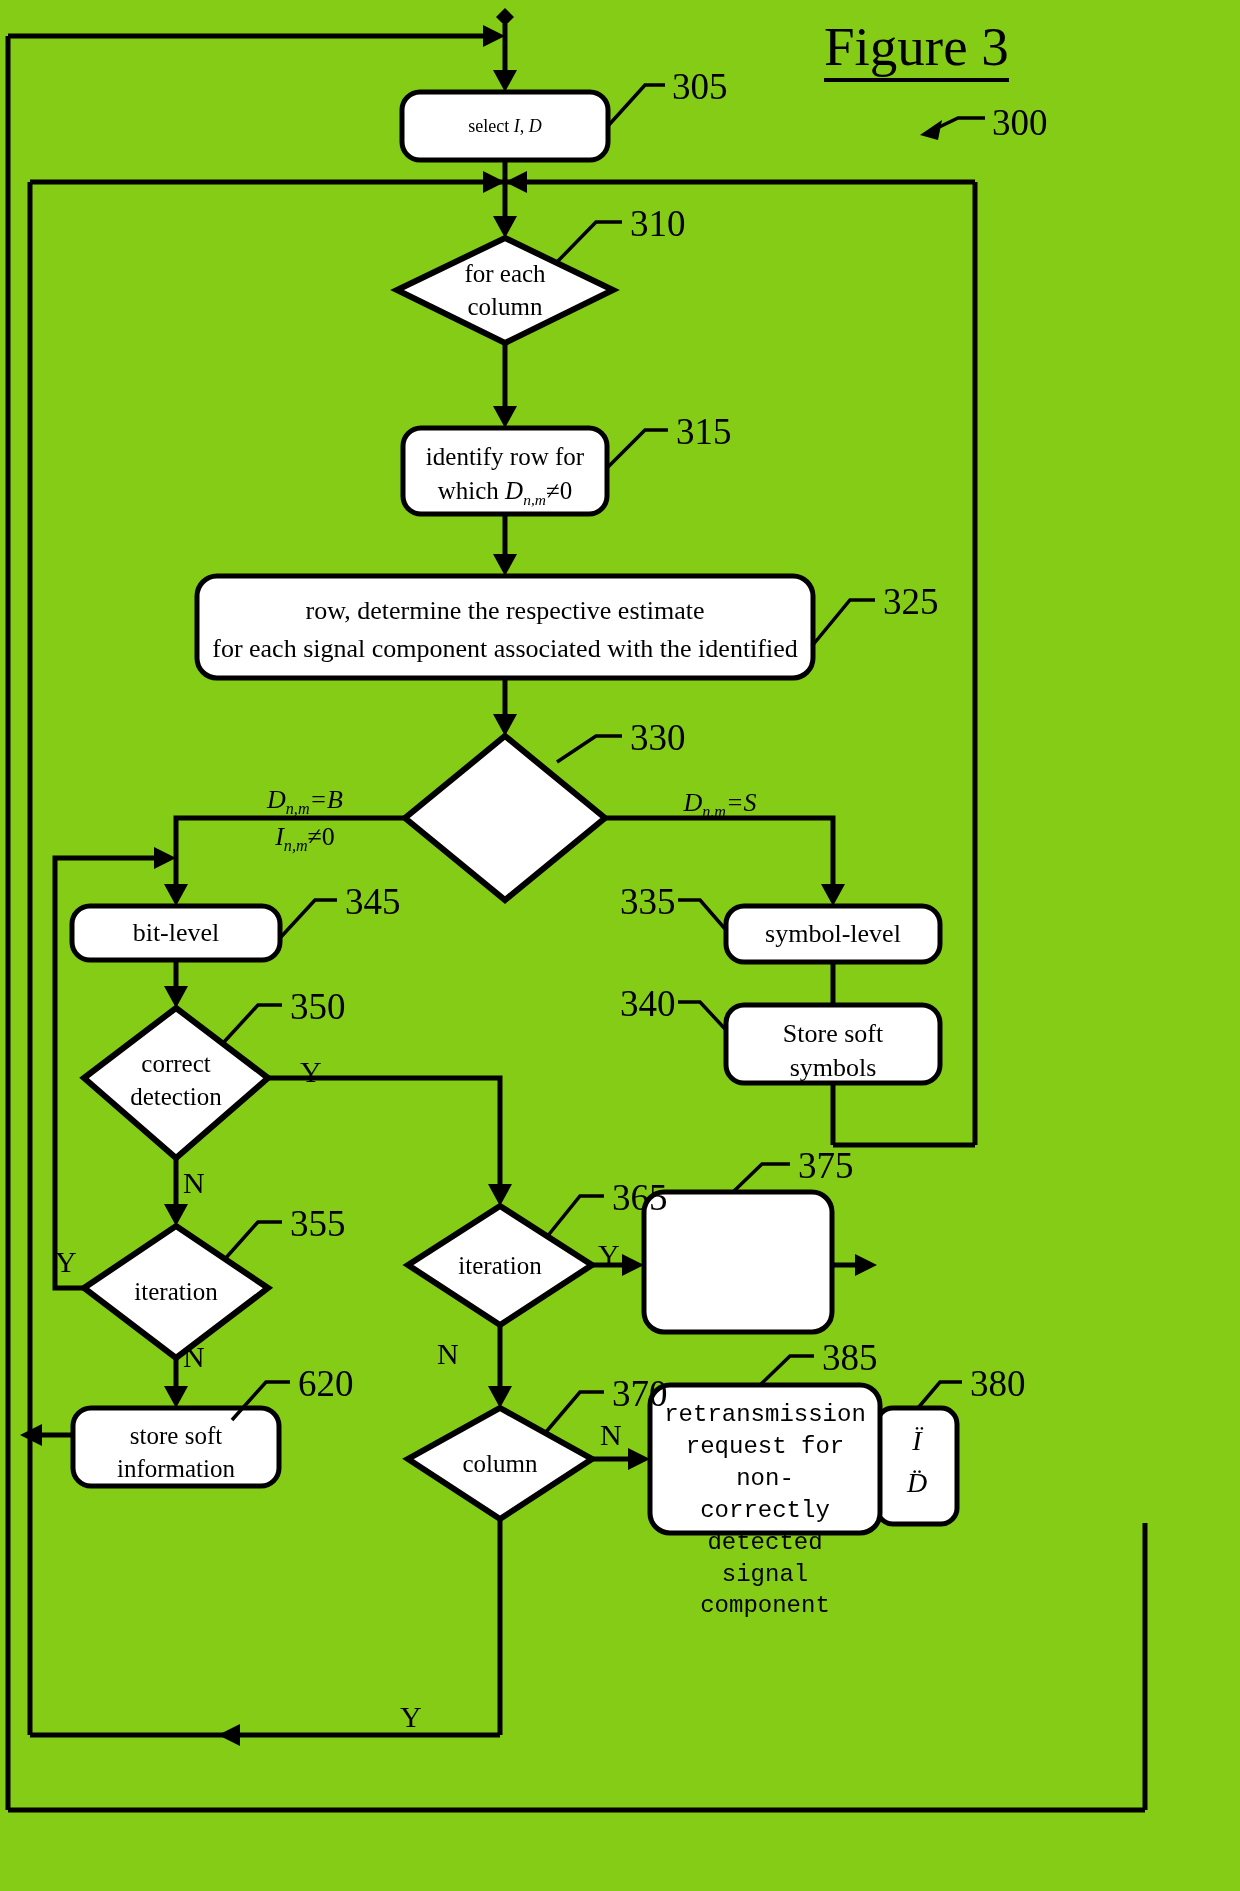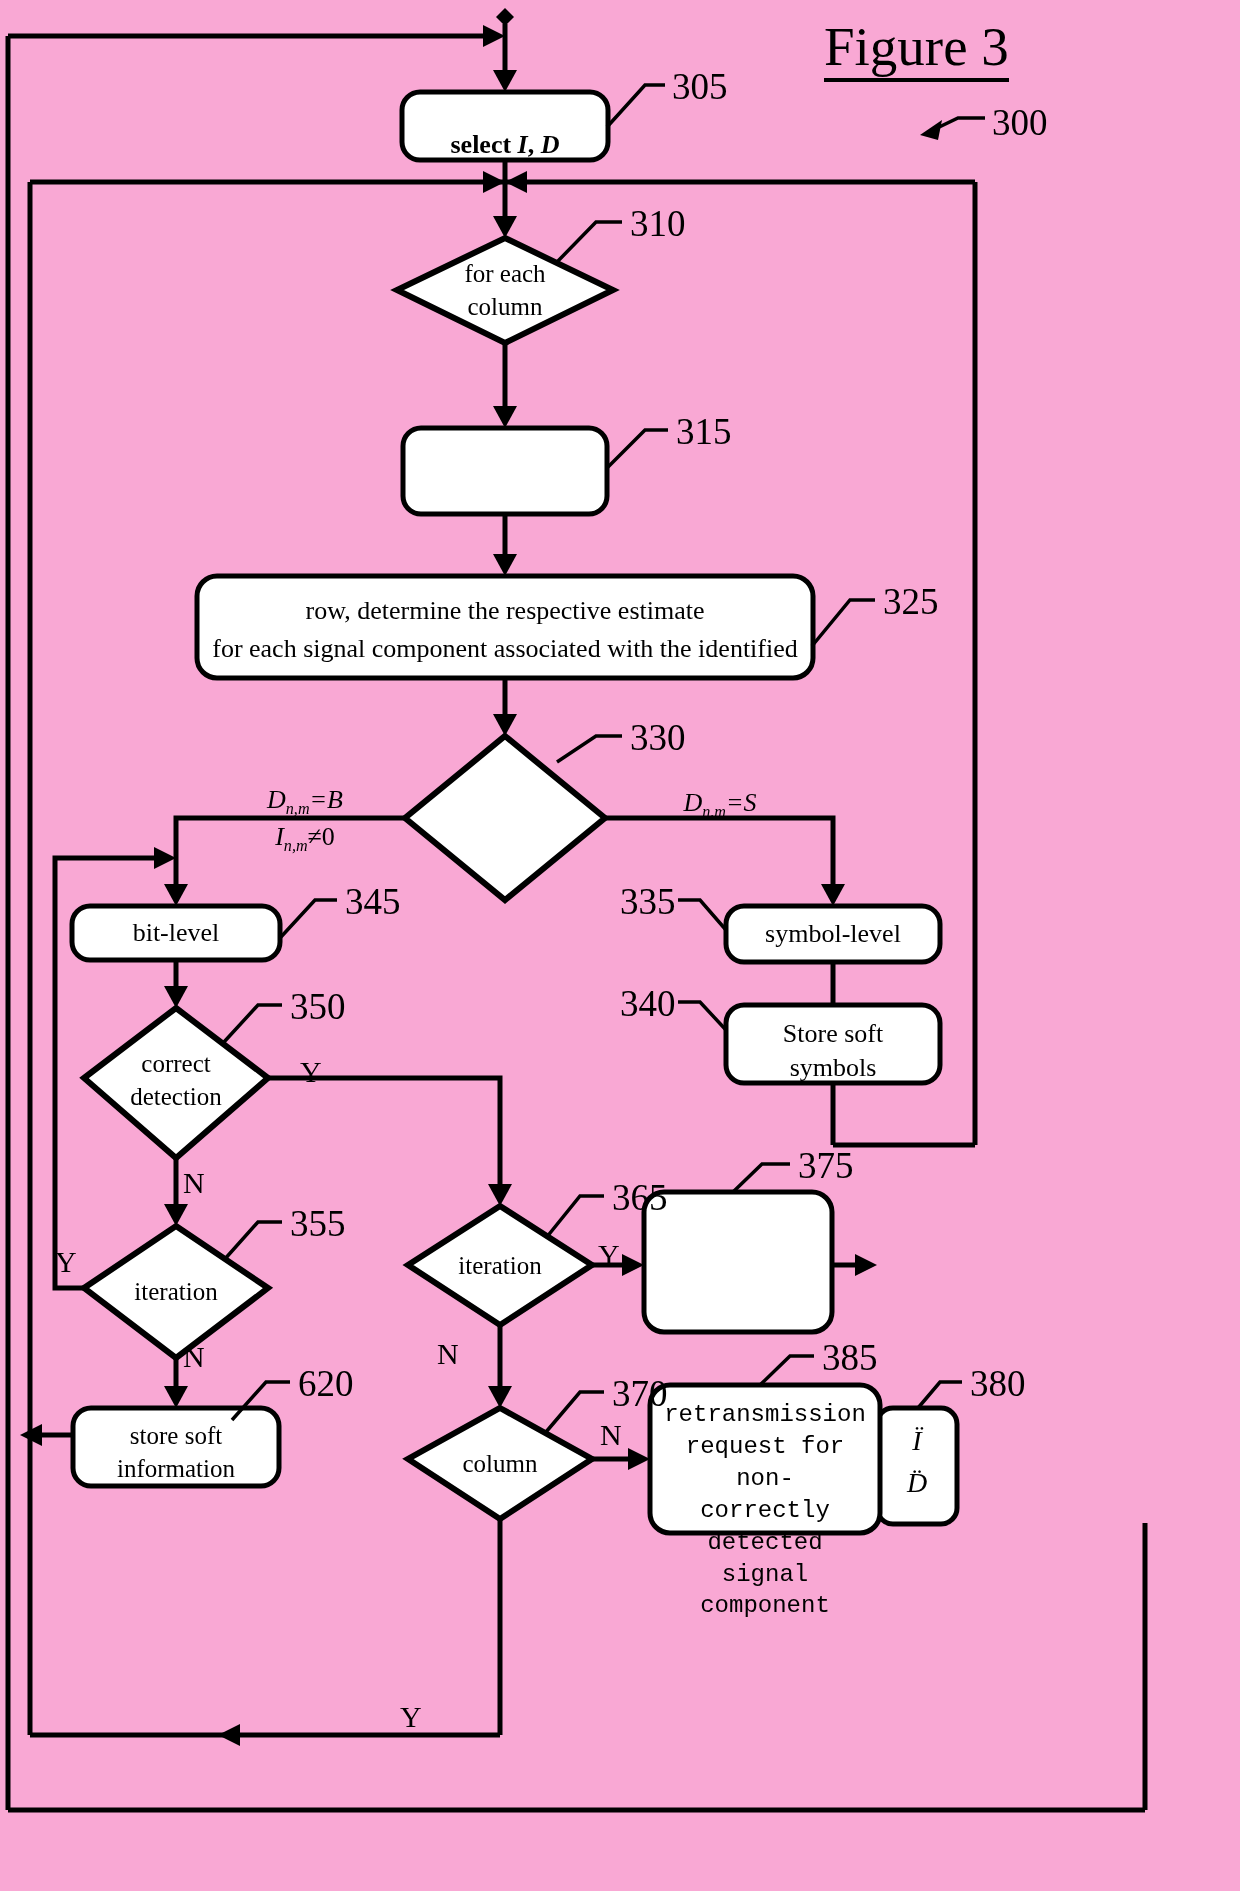--- a/index.html
+++ b/index.html
@@ -4,21 +4,21 @@
 <style>
   html, body {
     margin: 0;
     padding: 0;
     background: #ffffff;
   }
   #page {
     position: relative;
     width: 1240px;
     height: 1891px;
-    background: #f9a8d4;
+    background: #84cc16;
     overflow: hidden;
     font-family: "Liberation Serif", "DejaVu Serif", serif;
   }
   svg.diagram {
     position: absolute;
     left: 0;
     top: 0;
     width: 1240px;
     height: 1891px;
   }
@@ -224,29 +224,33 @@
   <div style="position:absolute; left:345px; top:880px; font-size:37px;">345</div>
   <div style="position:absolute; left:290px; top:985px; font-size:37px;">350</div>
   <div style="position:absolute; left:290px; top:1202px; font-size:37px;">355</div>
   <div style="position:absolute; left:298px; top:1362px; font-size:37px;">620</div>
   <div style="position:absolute; left:612px; top:1176px; font-size:37px;">365</div>
   <div style="position:absolute; left:612px; top:1372px; font-size:37px;">370</div>
   <div style="position:absolute; left:798px; top:1144px; font-size:37px;">375</div>
   <div style="position:absolute; left:970px; top:1362px; font-size:37px;">380</div>
   <div style="position:absolute; left:822px; top:1336px; font-size:37px;text-align:right;">385</div>
 
-  <div style="position:absolute; left:402px; top:92px; width:206px; height:68px; display:flex; align-items:flex-end; justify-content:center; font-size:26px;font-weight:bold;">
+  <div style="position:absolute; left:402px; top:92px; width:206px; height:68px; display:flex; align-items:center; justify-content:center; font-size:18px;">
     <span>select <span class="italic">I</span>, <span class="italic">D</span></span>
   </div>
 
   <div style="position:absolute; left:397px; top:258px; width:216px; text-align:center; font-size:25px; line-height:1.3;">
     <div>for each</div>
     <div>column</div>
   </div>
 
+  <div style="position:absolute; left:403px; top:440px; width:204px; text-align:center; font-size:25px; line-height:1.35;">
+    <div>identify row for</div>
+    <div>which <span class="italic">D</span><sub class="sb">n,m</sub>≠0</div>
+  </div>
 
   <div style="position:absolute; left:207px; top:592px; width:596px; text-align:center; font-size:26px; line-height:1.45;">
     <div>row, determine the respective estimate</div>
     <div>for each signal component associated with the identified</div>
   </div>
 
 
   <div style="position:absolute; left:215px; top:785px; width:180px; text-align:center; font-size:26px;">
     <span class="italic">D</span><sub class="sb">n,m</sub><span class="italic">=B</span>
   </div>

